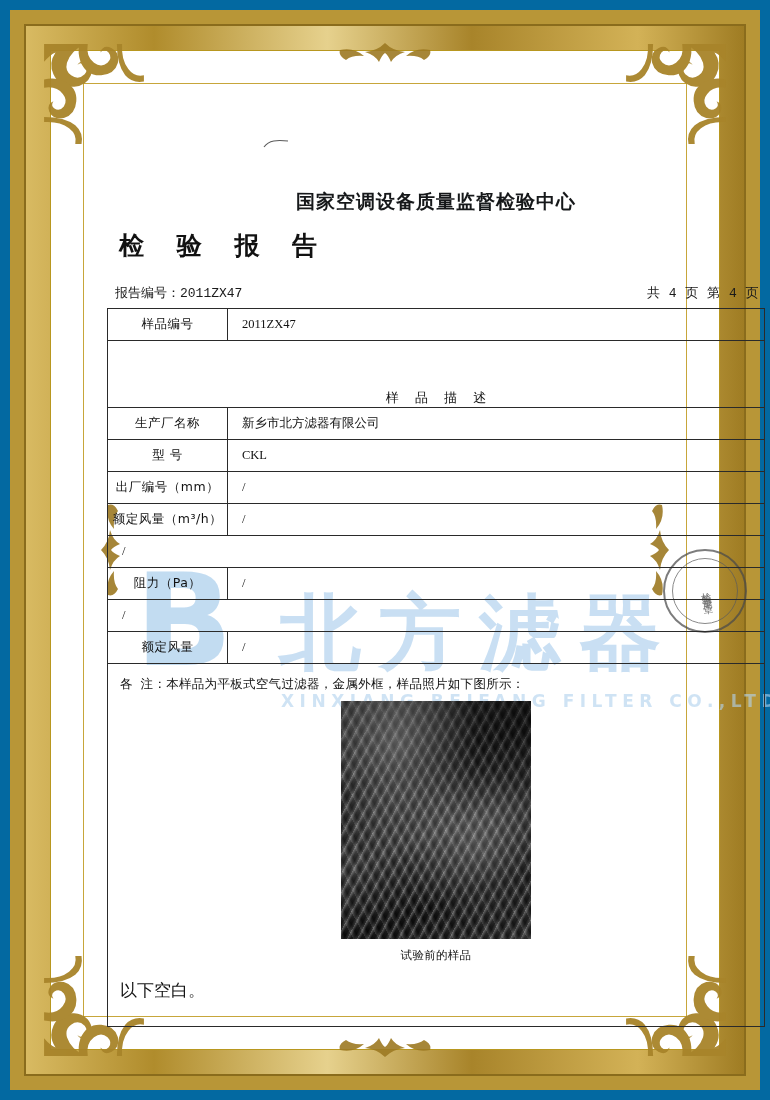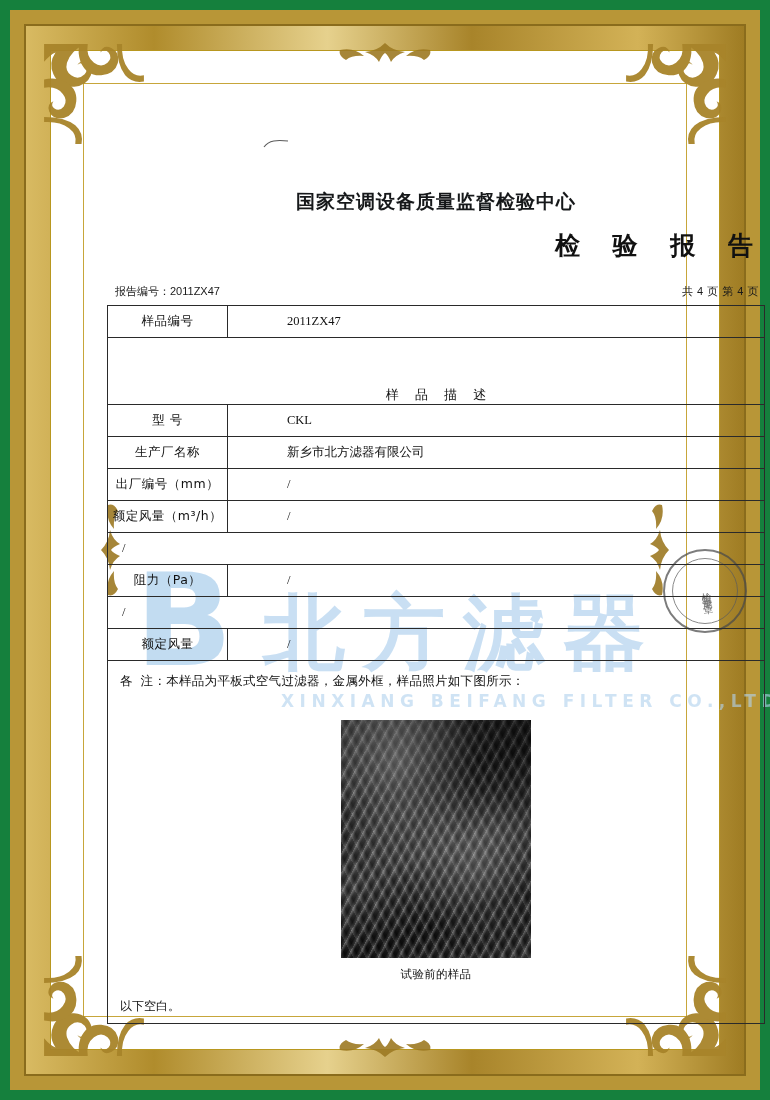--- a/index.html
+++ b/index.html
@@ -12,21 +12,21 @@
     height: 1100px;
     font-family: "Liberation Serif", serif;
     overflow: hidden;
     position: relative;
   }
 
   
   .page {
     position: absolute;
     inset: 0;
-    background: #15803d;
+    background: #0369a1;
   }
   .frame-outer {
     position: absolute;
     left: 10px; top: 10px; right: 10px; bottom: 10px;
     border: 14px solid #b89637;
     background:
       linear-gradient(90deg, #d9bb63 0%, #b08c2c 18%, #e6d18d 42%, #a8842a 62%, #d3b257 85%, #9e7b22 100%);
     box-sizing: border-box;
   }
   .frame-outer::before {
@@ -88,56 +88,55 @@
   .doc-title-1 {
     text-align: center;
     font-size: 19px;
     font-weight: bold;
     letter-spacing: 1px;
     color: #16181a;
     margin-top: 78px;
     font-family: "DejaVu Sans", sans-serif;
   }
   .doc-title-2 {
-    text-align: right;
+    text-align: left;
     font-size: 25px;
     font-weight: bold;
     letter-spacing: 12px;
     color: #111;
     margin-top: 14px;
     padding-left: 12px;
     font-family: "DejaVu Sans", sans-serif;
   }
 
   .meta-row {
     display: flex;
     justify-content: space-between;
     align-items: flex-end;
     margin-top: 22px;
     padding: 0 6px 0 8px;
-    font-size: 11px;
+    font-size: 13px;
     color: #1a1a1a;
-    font-family: Liberation Sans, sans-serif;
+    font-family: Liberation Mono, monospace;
   }
   .meta-left { white-space: nowrap; }
   .meta-right { white-space: nowrap; letter-spacing: .5px; }
 
   
   .tbl {
     margin-top: 6px;
     border: 1px solid #2a2a2a;
     border-bottom: none;
     position: relative;
     z-index: 3;
   }
   .tbl-row {
     display: flex;
     border-bottom: 1px solid #2a2a2a;
     min-height: 31px;
-    gap: 45px;
   }
   .tbl-row .c-label {
     width: 120px;
     flex: none;
     border-right: 1px solid #2a2a2a;
     display: flex;
     align-items: center;
     justify-content: center;
     font-size: 12.5px;
     color: #111;
@@ -182,21 +181,21 @@
     font-size: 12.5px;
     color: #111;
     font-family: Liberation Mono, monospace;
     padding: 2px 0 0 12px;
     letter-spacing: .3px;
   }
   .photos {
     display: flex;
     justify-content: center;
     gap: 62px;
-    margin-top: 30px;
+    margin-top: 8px;
   }
   .photo-cell { width: 190px; }
   .photo-box {
     width: 190px;
     height: 238px;
     position: relative;
     overflow: hidden;
     background: #111;
   }
   .photo-a {
@@ -238,21 +237,21 @@
   }
   .photo-cap {
     text-align: center;
     font-size: 11.5px;
     color: #111;
     font-family: "DejaVu Sans", sans-serif;
     margin-top: 9px;
     letter-spacing: .3px;
   }
   .notes-tail {
-    font-size: 12px;
+    font-size: 17px;
     color: #111;
     font-family: Liberation Serif, serif;
     padding: 16px 0 0 12px;
   }
 
   
   .watermark {
     position: absolute;
     left: 28px;
     top: 440px;
@@ -267,21 +266,21 @@
     left: 0; top: 6px;
     font-size: 128px;
     font-weight: bold;
     color: #9ec7ea;
     font-family: "DejaVu Sans", sans-serif;
     line-height: 1;
     letter-spacing: -10px;
   }
   .wm-cn {
     position: absolute;
-    left: 128px; top: 28px;
+    left: 144px; top: 28px;
     font-size: 82px;
     font-weight: bold;
     color: #a9cdec;
     font-family: "DejaVu Sans", sans-serif;
     letter-spacing: 18px;
     white-space: nowrap;
   }
   .wm-en {
     position: absolute;
     left: 146px; top: 140px;
@@ -367,27 +366,27 @@
           <div class="tbl-row">
             <div class="c-label">样品编号</div>
             <div class="c-value">2011ZX47</div>
           </div>
 
           <div class="tbl-row span">
             <div class="c-span">样 品 描 述</div>
           </div>
 
           <div class="tbl-row">
+            <div class="c-label">生产厂名称</div>
+            <div class="c-value">新乡市北方滤器有限公司</div>
+          </div>
+
+          <div class="tbl-row">
             <div class="c-label">型  号</div>
             <div class="c-value">CKL</div>
-          </div>
-
-          <div class="tbl-row">
-            <div class="c-label">生产厂名称</div>
-            <div class="c-value">新乡市北方滤器有限公司</div>
           </div>
 
           <div class="tbl-row">
             <div class="c-label">出厂编号（mm）</div>
             <div class="c-value">/</div>
           </div>
 
           <div class="tbl-row">
             <div class="c-label">额定风量（m³/h）</div>
             <div class="c-value">/</div>

